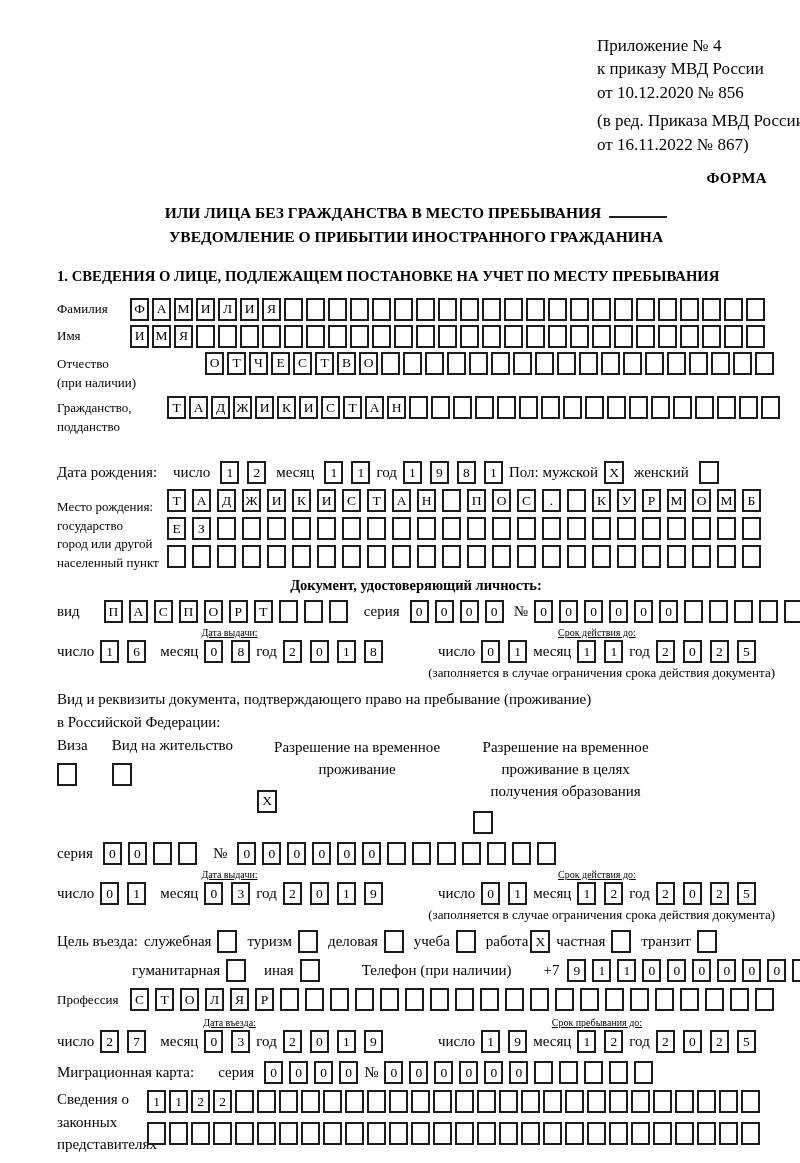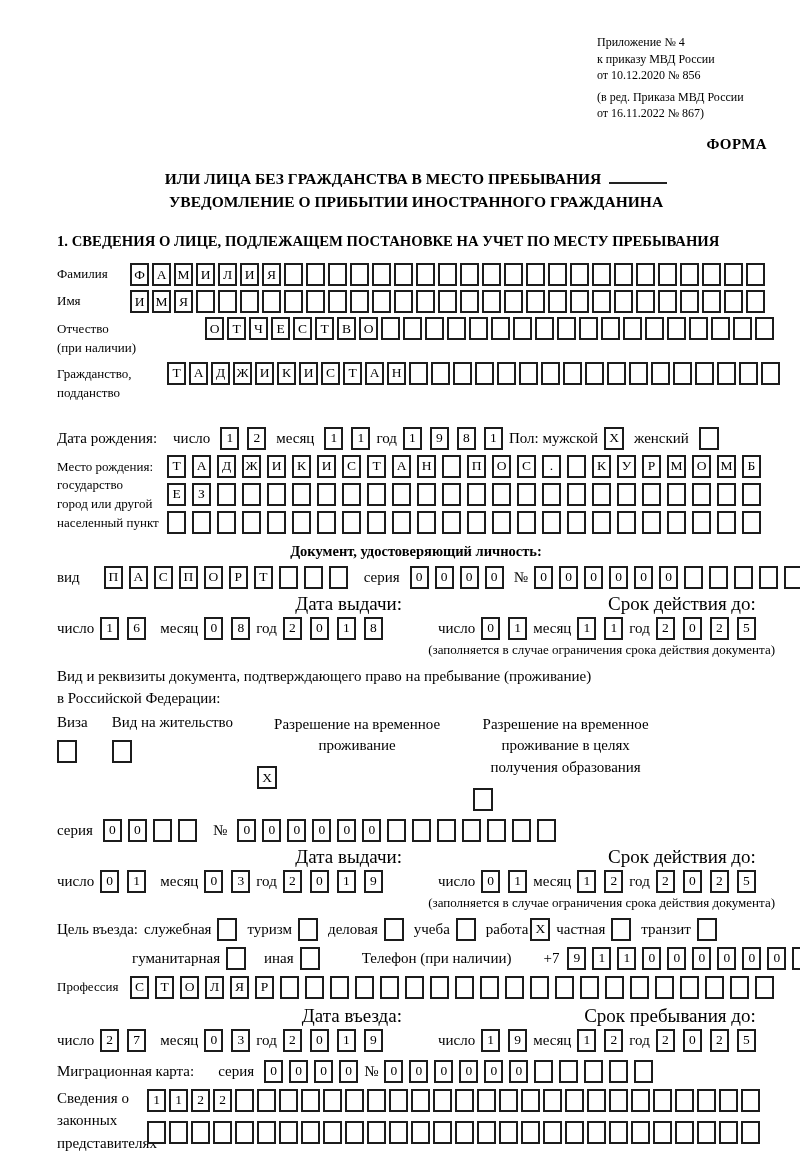--- a/index.html
+++ b/index.html
@@ -1,20 +1,20 @@
 <!DOCTYPE html>
 <html><head>
 <meta charset="utf-8">
 <style>
   html,body{margin:0;padding:0;background:#ffffff;color:#000;}
   body{width:800px;height:1163px;font-family:"Liberation Serif","DejaVu Serif",serif;font-size:15px;overflow:hidden;}
   .page{box-sizing:border-box;width:800px;height:1163px;padding:34px 25px 0 57px;}
 
   
-  .appendix{width:172px;margin-left:auto;margin-right:6px;font-size:12px;line-height:1.38;white-space:nowrap;}
+  .appendix{width:172px;margin-left:auto;margin-right:6px;font-size:17px;line-height:1.38;white-space:nowrap;}
   .appendix .mt{margin-top:5px;}
   .form-label{ text-align:right;font-weight:bold;font-size:15px;margin-top:14px;padding-right:8px;letter-spacing:.4px;}
 
   
   .title{margin-top:14px;text-align:center;font-weight:bold;font-size:15.5px;line-height:1.5;}
   .title-underline{display:inline-block;width:58px;border-bottom:2.5px solid #222;height:12px;margin-left:8px;}
   .section-heading{margin-top:20px;font-weight:bold;font-size:14.7px;}
 
   
   .formbody{margin-top:13px;}
@@ -34,21 +34,21 @@
   .w-label-md{width:110px;}
   .w-label-lg{width:148px;}
 
   .stackrows > .cells{margin-bottom:5px;}
   .doc-heading{text-align:center;font-weight:bold;font-size:14.5px;margin:2px 0 6px 0;}
 
   .daterow{display:flex;align-items:center;gap:6px;}
   .dual{display:flex;margin-bottom:2px;}
   .dcol-left{width:345px;flex:none;}
   .dcol-right{margin-left:36px;flex:none;}
-  .dhead{text-align:right;font-size:19px;margin-bottom:2px;}
+  .dhead{text-align:center;font-size:10px;margin-bottom:2px;text-decoration:underline;}
   .note{font-size:13px;line-height:1.3;}
   .note-right{text-align:right;margin:1px 0 6px 0;}
 
   .text-line{font-size:15px;line-height:1.5;}
   .opts-row{display:flex;align-items:flex-start;margin:4px 0 8px 0;}
   .opt{display:flex;align-items:flex-start;gap:9px;flex-direction:column;}
   .opt .ml{text-align:center;line-height:1.45;}
   .opt-c{display:flex;align-items:center;gap:6px;margin-right:10px;}
 
   .purpose-row{display:flex;align-items:center;margin-bottom:6px;flex-wrap:nowrap;}
@@ -253,21 +253,21 @@
       <span class="gap6"></span>
       <span class="lbl">Пол: мужской</span>
         <span class="gap6"></span>
       <span class="cbox">X</span>
       <span class="gap10"></span>
       <span class="lbl">женский</span>
         <span class="gap10"></span>
       <span class="cbox"></span>
     </div>
 
-    <div class="frow" style="margin-top:5px;">
+    <div class="frow" style="margin-top:5px;align-items:flex-end;">
       <span class="flabel w-label-md lbl2">
         <span>Место рождения:</span><br>
         <span>государство</span><br>
         <span>город или другой</span><br>
         <span>населенный пункт</span>
       </span>
       <span class="stackrows">
         <span class="cells wide">
             <span class="cell">Т</span>
             <span class="cell">А</span>

